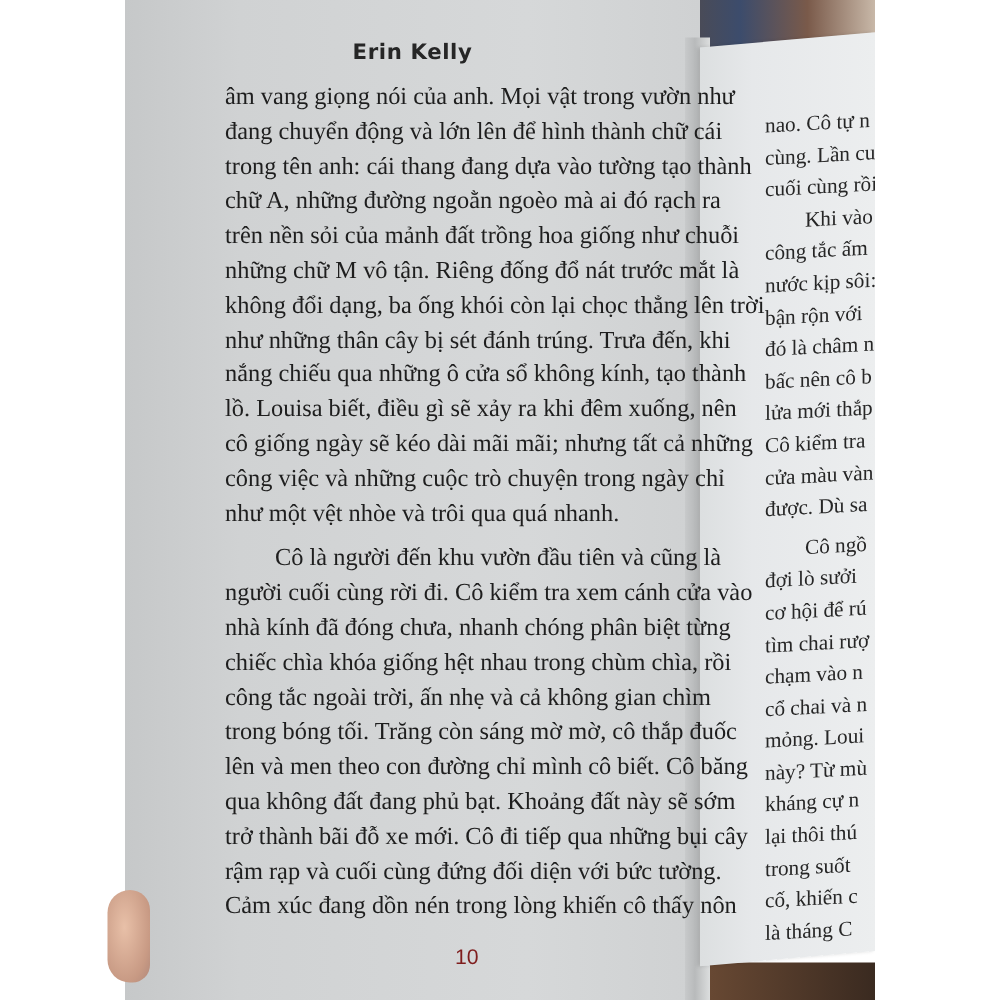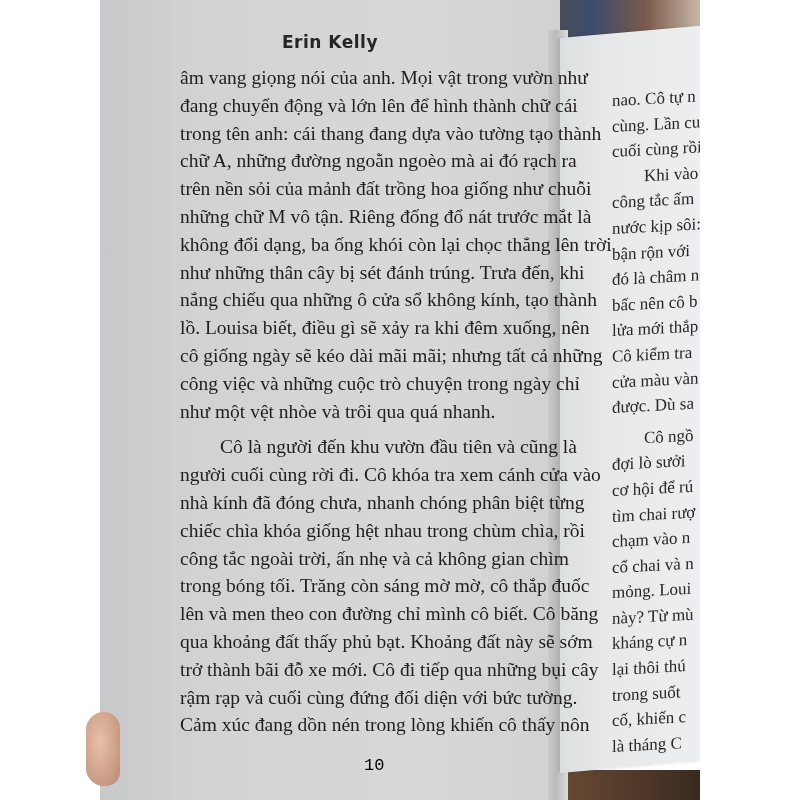--- a/index.html
+++ b/index.html
@@ -76,23 +76,23 @@
       height: 27.8px;
       line-height: 27.8px;
       white-space: nowrap;
       overflow: visible;
     }
     .line.indent { padding-left: 40px; }
     .line.gap { margin-top: 8px; }
     .page-number {
       position: absolute;
       left: 364px; top: 756px;
-      font-family: Liberation Mono, monospace;
+      font-family: Liberation Sans, sans-serif;
       font-size: 17px;
-      color: #000000;
+      color: #7f1d1d;
     }
     .text-right {
       position: absolute;
       left: 612px; top: 88px;
       width: 90px;
       font-family: "Liberation Serif", serif;
       font-size: 17px;
       color: #262626;
       overflow: hidden;
     }
@@ -149,27 +149,27 @@
     <div class="line">trên nền sỏi của mảnh đất trồng hoa giống như chuỗi</div>
     <div class="line">những chữ M vô tận. Riêng đống đổ nát trước mắt là</div>
     <div class="line">không đổi dạng, ba ống khói còn lại chọc thẳng lên trời</div>
     <div class="line">như những thân cây bị sét đánh trúng. Trưa đến, khi</div>
     <div class="line">nắng chiếu qua những ô cửa sổ không kính, tạo thành</div>
     <div class="line">lồ. Louisa biết, điều gì sẽ xảy ra khi đêm xuống, nên</div>
     <div class="line">cô giống ngày sẽ kéo dài mãi mãi; nhưng tất cả những</div>
     <div class="line">công việc và những cuộc trò chuyện trong ngày chỉ</div>
     <div class="line">như một vệt nhòe và trôi qua quá nhanh.</div>
     <div class="line indent gap">Cô là người đến khu vườn đầu tiên và cũng là</div>
-    <div class="line">người cuối cùng rời đi. Cô khóa tra xem cánh cửa vào</div>
+    <div class="line">người cuối cùng rời đi. Cô kiểm tra xem cánh cửa vào</div>
     <div class="line">nhà kính đã đóng chưa, nhanh chóng phân biệt từng</div>
     <div class="line">chiếc chìa khóa giống hệt nhau trong chùm chìa, rồi</div>
     <div class="line">công tắc ngoài trời, ấn nhẹ và cả không gian chìm</div>
     <div class="line">trong bóng tối. Trăng còn sáng mờ mờ, cô thắp đuốc</div>
     <div class="line">lên và men theo con đường chỉ mình cô biết. Cô băng</div>
-    <div class="line">qua khoảng đất thấy phủ bạt. Khoảng đất này sẽ sớm</div>
+    <div class="line">qua không đất đang phủ bạt. Khoảng đất này sẽ sớm</div>
     <div class="line">trở thành bãi đỗ xe mới. Cô đi tiếp qua những bụi cây</div>
     <div class="line">rậm rạp và cuối cùng đứng đối diện với bức tường.</div>
     <div class="line">Cảm xúc đang dồn nén trong lòng khiến cô thấy nôn</div>
   </div>
 
   <div class="page-number">10</div>
 
   <div class="clip-right">
     <div class="text-right">
       <div class="rline">nao. Cô tự n</div>

